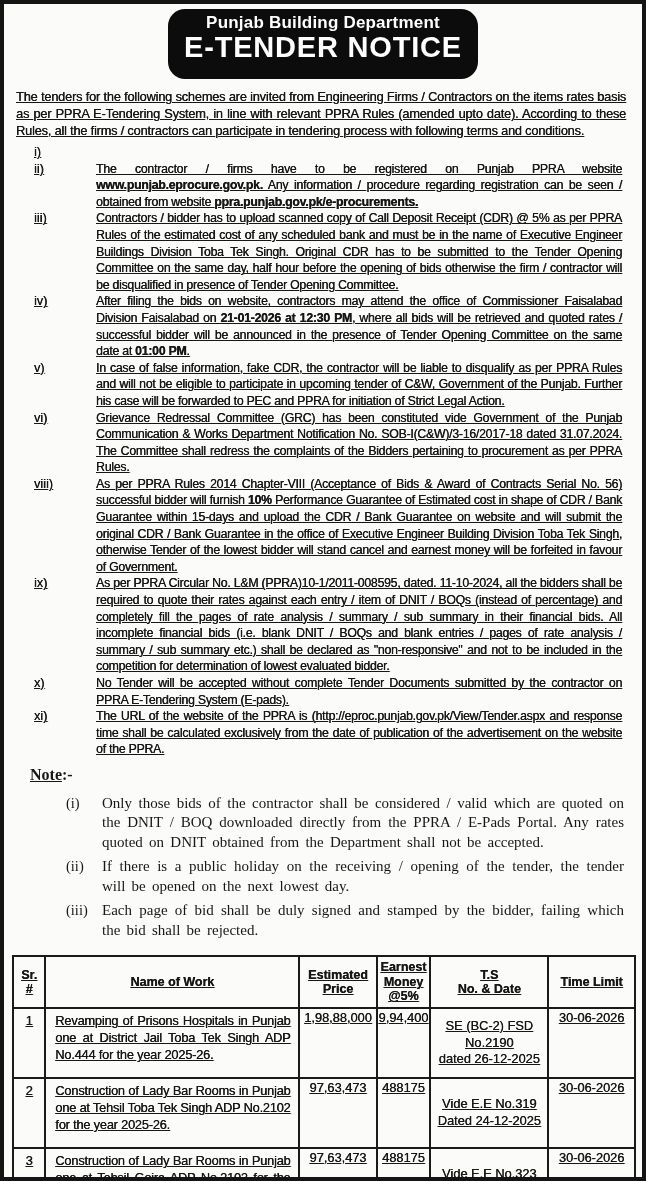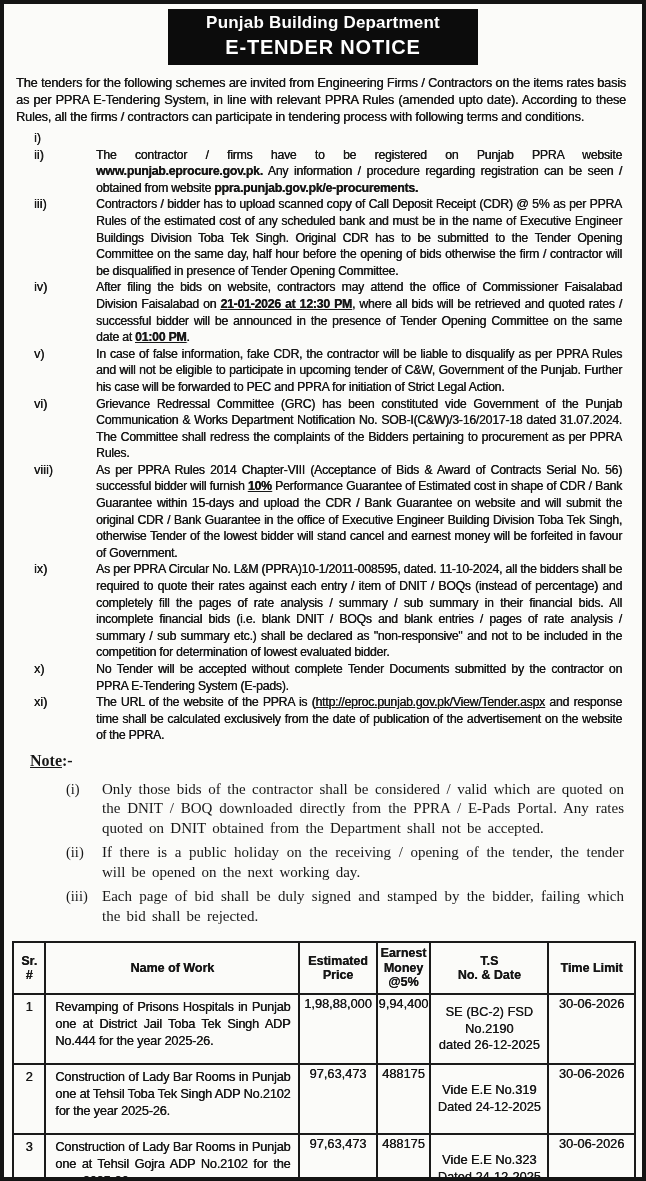--- a/index.html
+++ b/index.html
@@ -7,31 +7,32 @@
     box-sizing:border-box;
     width:646px;height:1181px;
     margin:0 auto;
     background:#fbfbf9;
     border:4px solid #141414;
     font-family:"Liberation Sans",sans-serif;
     color:#171717;
     display:flex;flex-direction:column;
     overflow:hidden;
   }
-  .sans-heavy{text-shadow:0.3px 0 0 currentColor;}
+  .sans-heavy{text-shadow:0.3px 0 0 currentColor;text-decoration:underline;}
   
   .header-box{
     margin:5px auto 0;
     width:302px;
     background:#0c0c0c;color:#fff;
     text-align:center;
-    padding:3px 4px 4px;
+    padding:3px 4px 18px;
+    border-radius:17px;
   }
   .dept-line{font-size:17px;font-weight:bold;line-height:21px;letter-spacing:0.2px;}
-  .etender-line{font-size:20px;font-weight:bold;line-height:28px;letter-spacing:0.8px;}
+  .etender-line{font-size:29px;font-weight:bold;line-height:28px;letter-spacing:0.8px;}
   
   .intro{
     margin:9px 16px 3px 12px;
     font-size:12.8px;line-height:17px;
     text-align:justify;
     letter-spacing:-0.2px;
   }
   
   .terms{margin:2px 20px 0 0;}
   .term{display:flex;}
@@ -145,21 +146,21 @@
 
   <div class="note-head"><span class="uword">Note</span><span>:-</span></div>
 
   <div class="notes">
     <div class="note-item">
       <span class="nnum">(i)</span>
       <p class="ntext">Only those bids of the contractor shall be considered / valid which are quoted on the DNIT / BOQ downloaded directly from the PPRA / E-Pads Portal. Any rates quoted on DNIT obtained from the Department shall not be accepted.</p>
     </div>
     <div class="note-item">
       <span class="nnum">(ii)</span>
-      <p class="ntext">If there is a public holiday on the receiving / opening of the tender, the tender will be opened on the next working day.</p>
+      <p class="ntext">If there is a public holiday on the receiving / opening of the tender, the tender will be opened on the next lowest day.</p>
     </div>
     <div class="note-item">
       <span class="nnum">(iii)</span>
       <p class="ntext">Each page of bid shall be duly signed and stamped by the bidder, failing which the bid shall be rejected.</p>
     </div>
   </div>
 
   <div class="tbl-wrap sans-heavy">
     <table>
       <colgroup>

